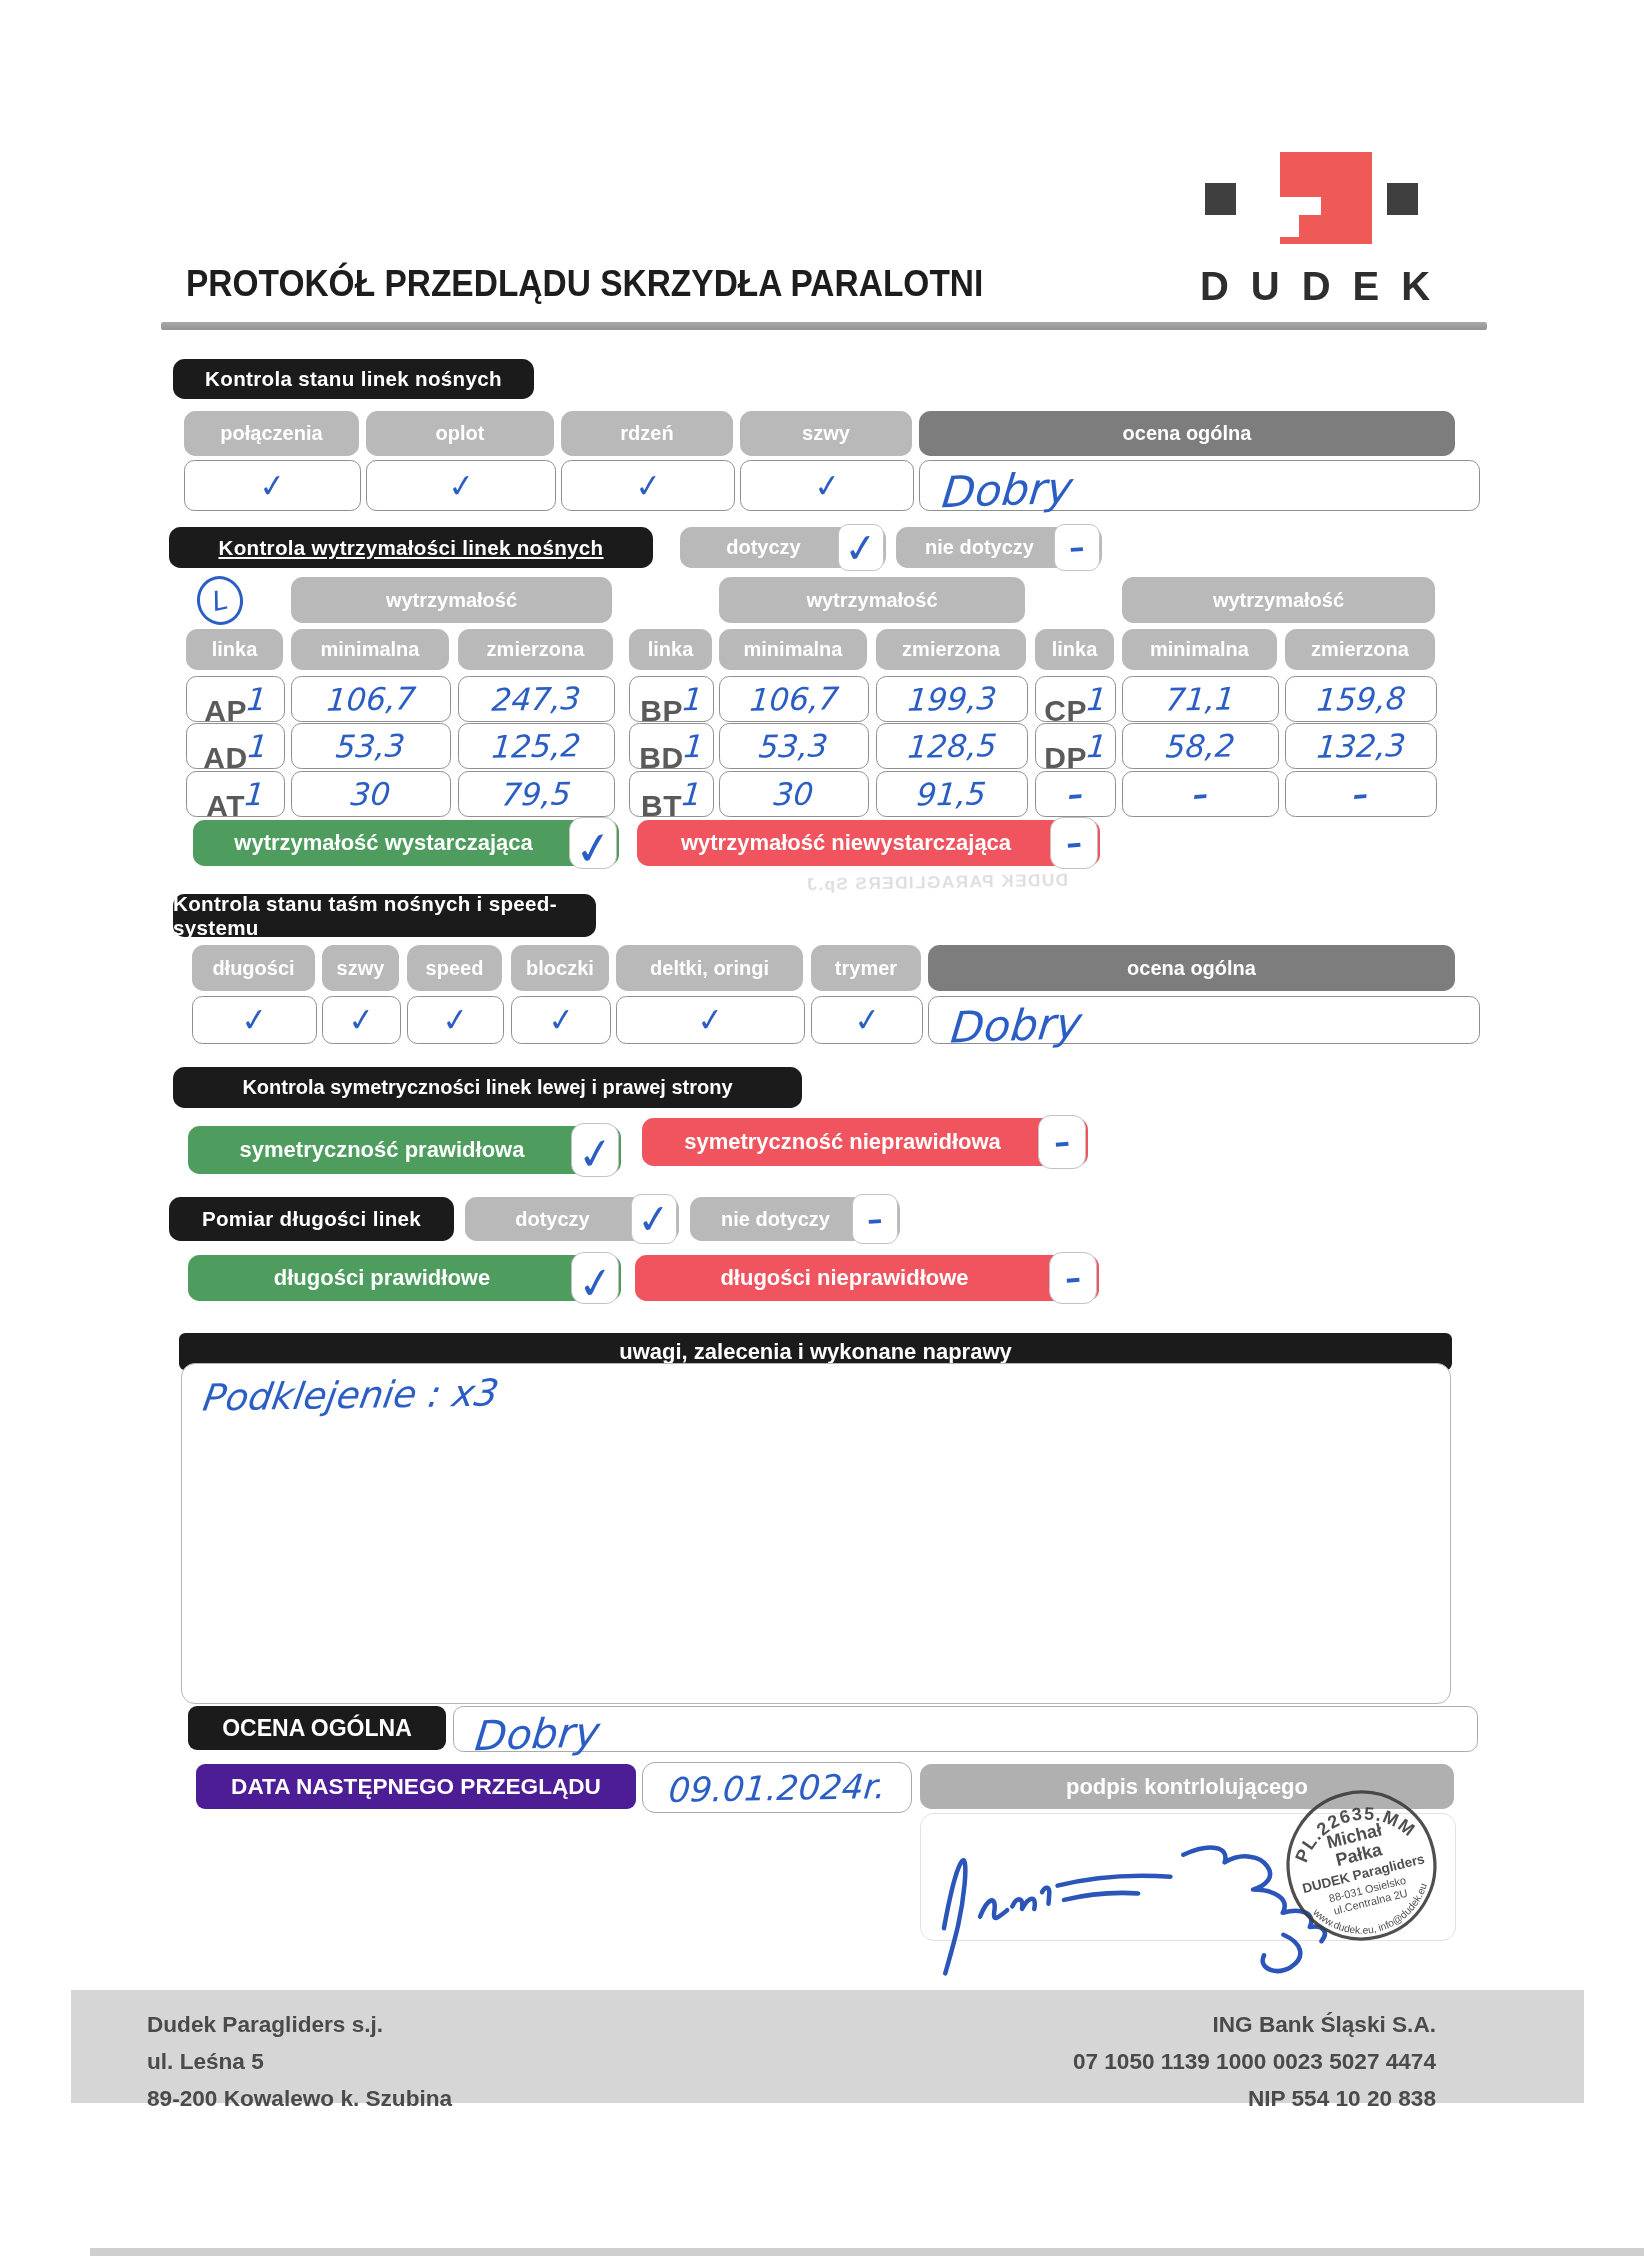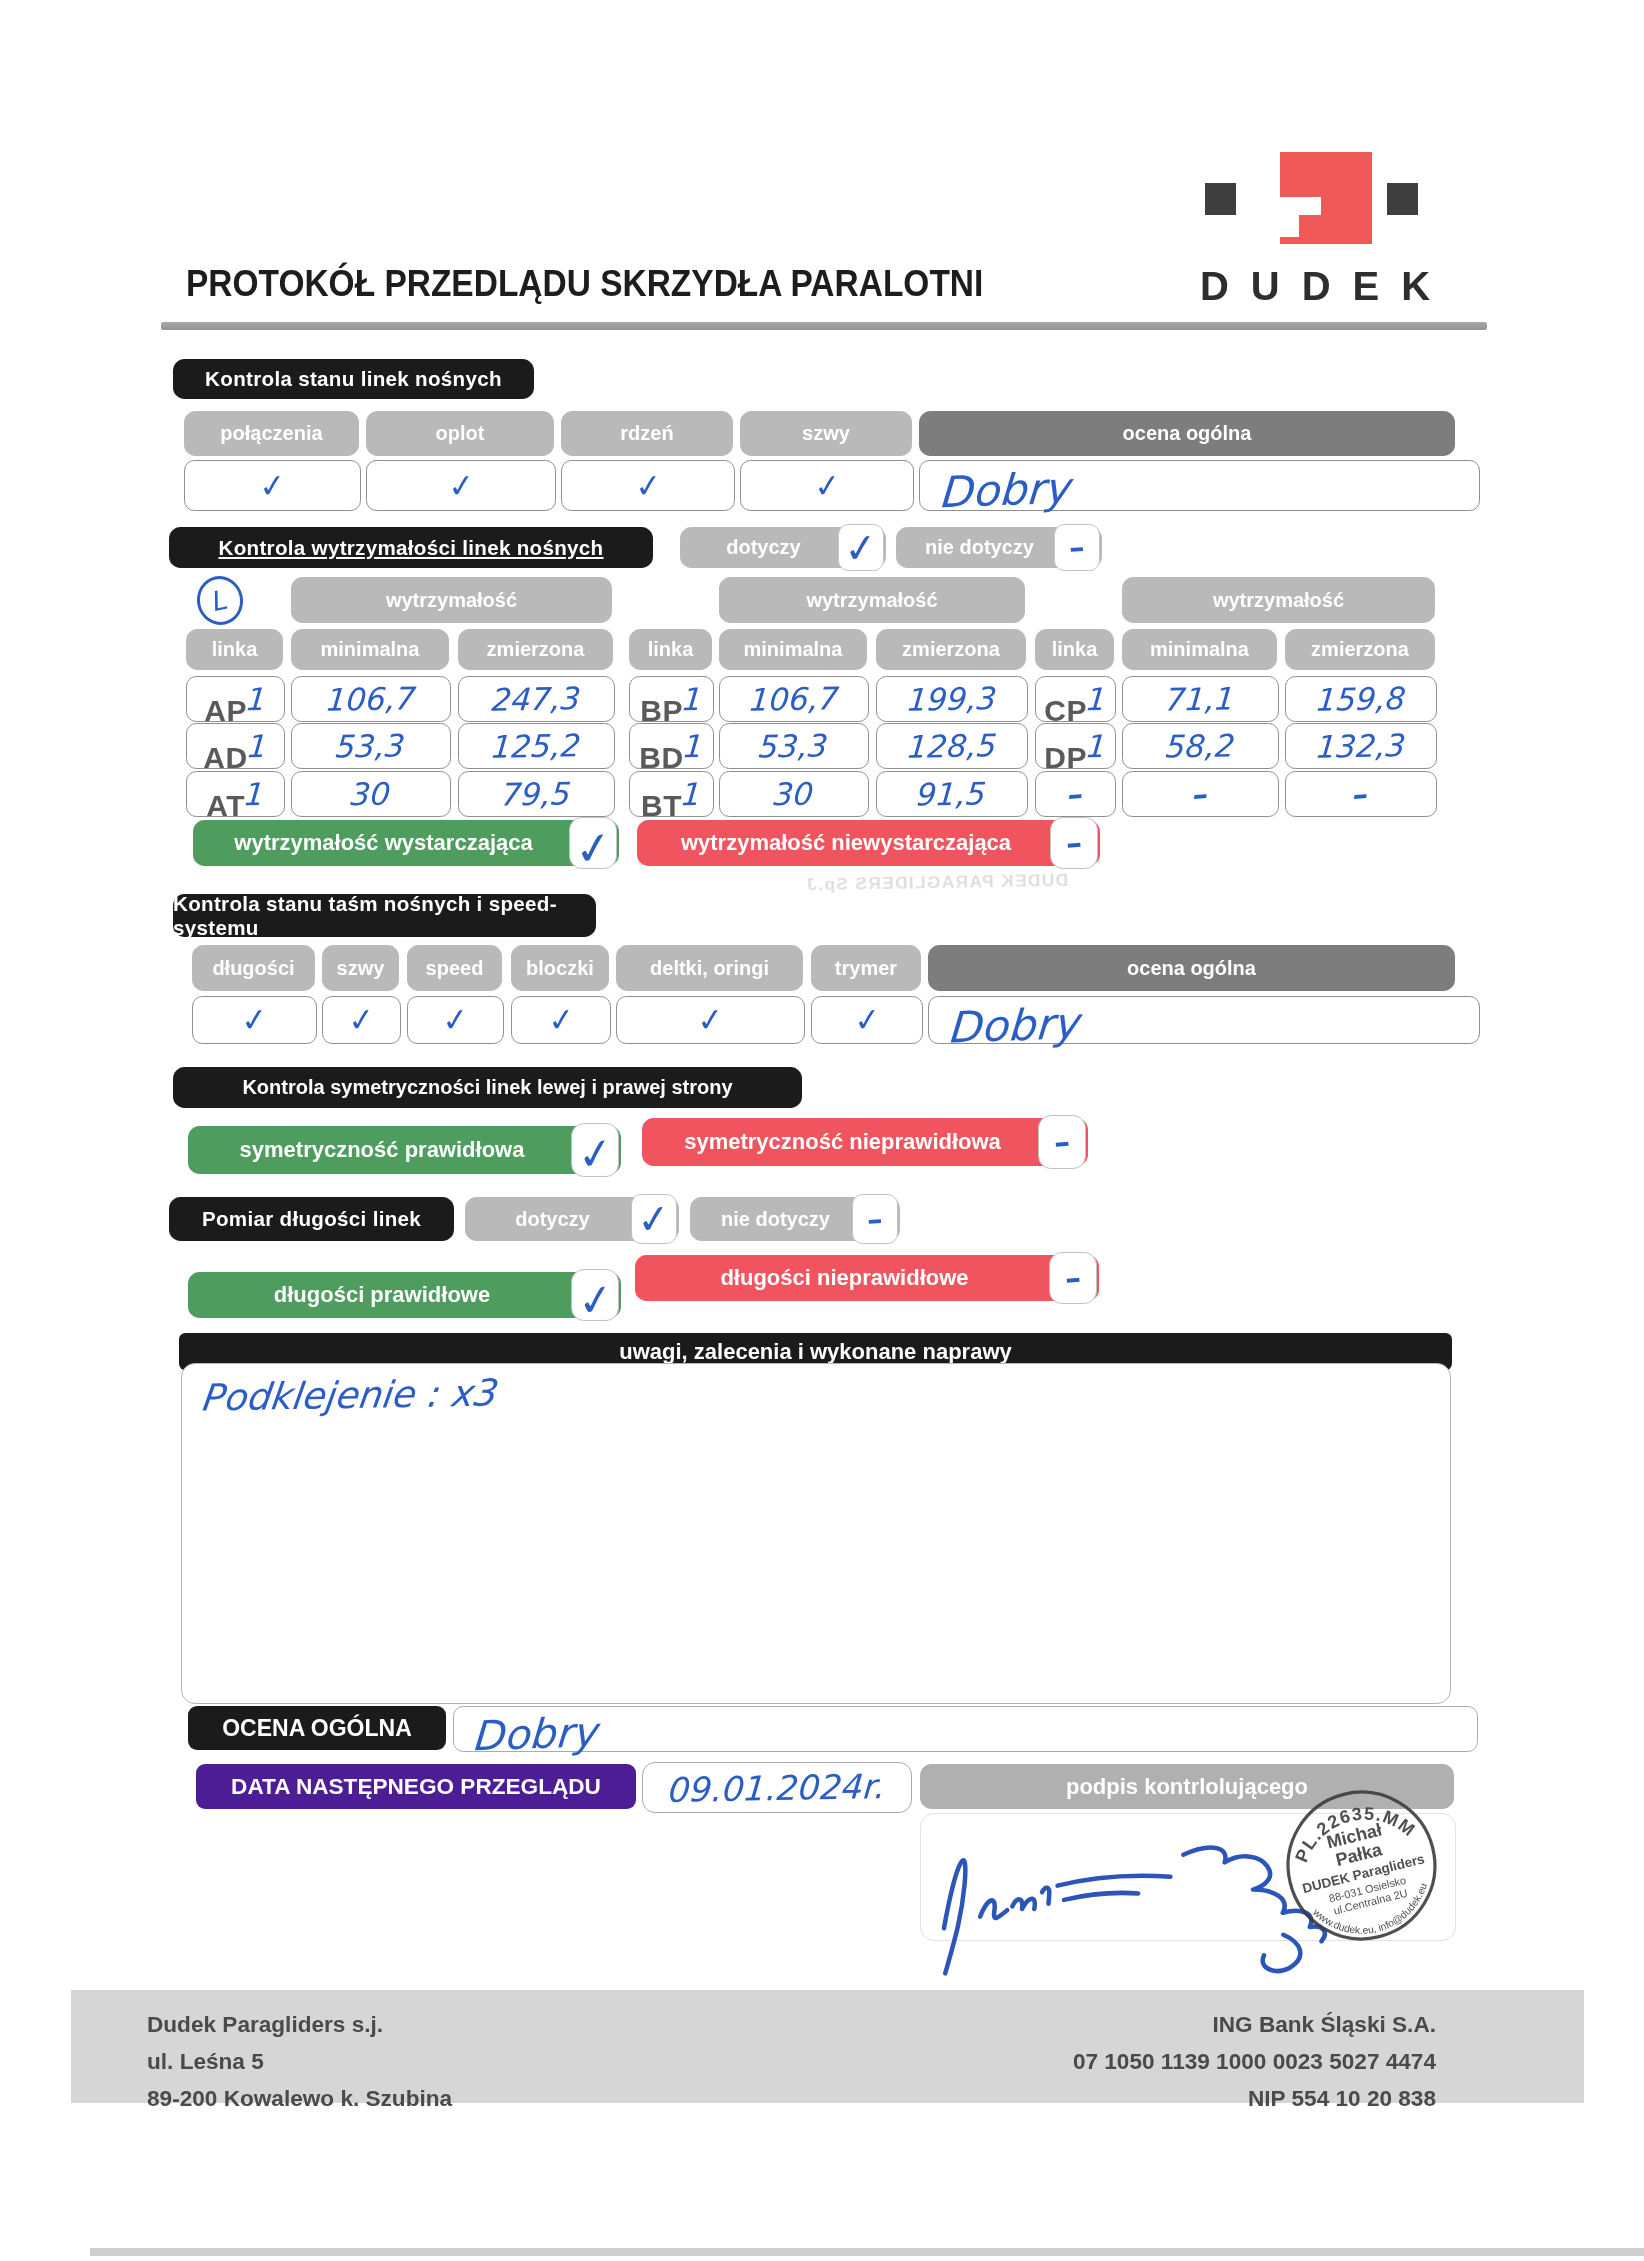--- a/index.html
+++ b/index.html
@@ -232,21 +232,21 @@
         <span class="mark dashmark" style="font-size:32px;">–</span>
       </span>
   </div>
 
   <div class="abs bleed" style="left:806px;top:872px;font-size:17.4px;">DUDEK PARAGLIDERS Sp.J</div>
 
   <div class="pill black sec-h" style="left:173px;top:894px;width:423px;height:43px;">Kontrola stanu taśm nośnych i speed-systemu</div>
 
   <div class="pill gray col-h" style="left:192px;top:945px;width:123px;height:46px;">długości</div>
   <div class="pill gray col-h" style="left:322px;top:945px;width:77px;height:46px;">szwy</div>
-  <div class="pill gray col-h" style="left:407px;top:945px;width:95px;height:46px;">speed</div>
+  <div class="pill gray col-h" style="left:407px;top:945px;width:95px;height:46px;border-radius:13px;">speed</div>
   <div class="pill gray col-h" style="left:511px;top:945px;width:98px;height:46px;">bloczki</div>
   <div class="pill gray col-h" style="left:616px;top:945px;width:187px;height:46px;">deltki, oringi</div>
   <div class="pill gray col-h" style="left:811px;top:945px;width:110px;height:46px;">trymer</div>
   <div class="pill dark col-h" style="left:928px;top:945px;width:527px;height:46px;">ocena ogólna</div>
 
   <div class="cell" style="left:192px;top:996px;width:123px;height:46px;">
       <span class="mark">✓</span>
     </div>
   <div class="cell" style="left:322px;top:996px;width:77px;height:46px;">
       <span class="mark">✓</span>
@@ -288,21 +288,21 @@
         <span class="mark">✓</span>
       </span>
   </div>
   <div class="pill gray col-h" style="left:690px;top:1197px;width:210px;height:44px;padding-right:39px;box-sizing:border-box;">
     <span>nie dotyczy</span>
     <span class="inbox">
         <span class="mark dashmark" style="font-size:31px;">–</span>
       </span>
   </div>
 
-  <div class="pill green" style="left:188px;top:1255px;width:433px;height:46px;font-size:22px;padding-right:45px;box-sizing:border-box;margin-top:17px;">
+  <div class="pill green" style="left:188px;top:1255px;width:433px;height:46px;font-size:22px;padding-right:45px;box-sizing:border-box;">
     <span>długości prawidłowe</span>
     <span class="inbox" style="width:46px;border-radius:13px;">
         <span class="mark" style="font-size:43px;transform:rotate(-8deg) translateY(5.2px);">✓</span>
       </span>
   </div>
   <div class="pill red" style="left:635px;top:1255px;width:464px;height:46px;font-size:22px;padding-right:45px;box-sizing:border-box;">
     <span>długości nieprawidłowe</span>
     <span class="inbox" style="width:46px;border-radius:13px;">
         <span class="mark dashmark" style="font-size:32px;">–</span>
       </span>

